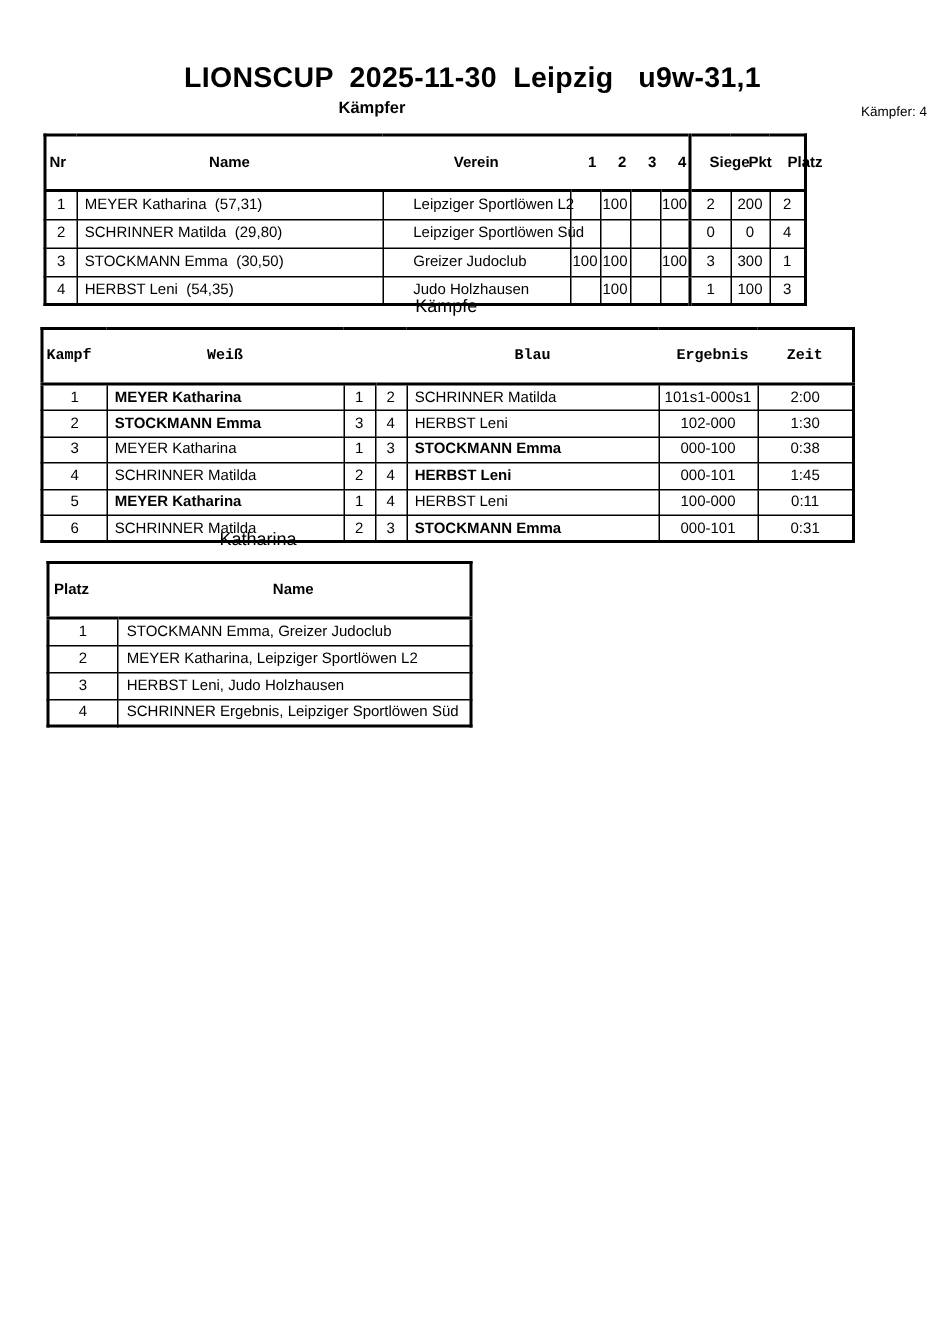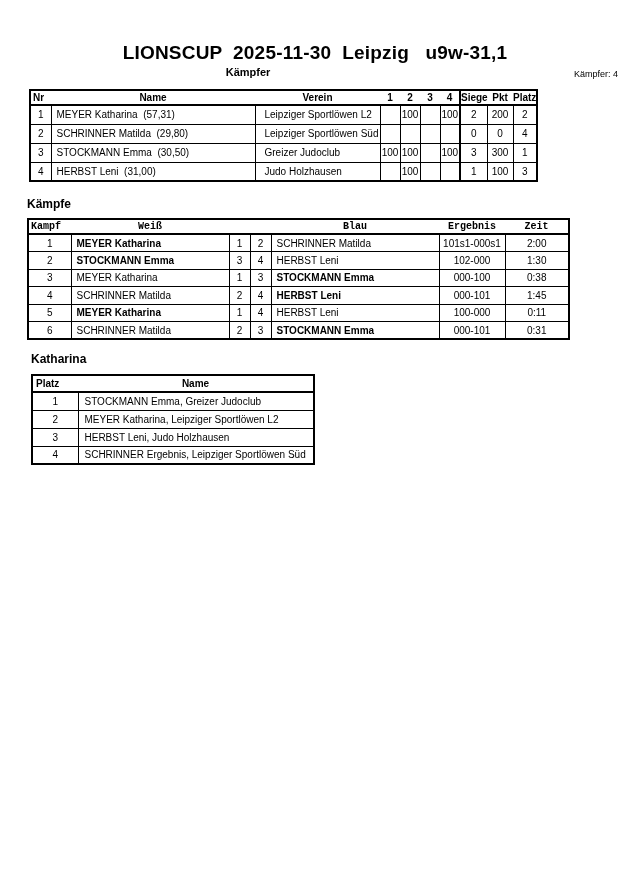--- a/index.html
+++ b/index.html
@@ -13,41 +13,41 @@
     text-align:center; font-size:19px; font-weight:bold;
     white-space:pre; letter-spacing:0.2px;
   }
   .sub-title {
     position:absolute; top:66px; left:248px; transform:translateX(-50%);
     font-size:11px; font-weight:bold; white-space:pre;
   }
   .fighter-count {
     position:absolute; top:69px; left:546px; font-size:9px; white-space:pre;margin-left:28px;
   }
-  .section-title { position:absolute; text-align:left; font-size:12px; font-weight:bold; }
+  .section-title { position:absolute; text-align:center; font-size:12px; font-weight:normal; }
   #title-fights   { top:197px; left:27px; width:541px; }
   #title-results  { top:352px; left:31px; width:282px; }
 
   table {
     position:absolute; border-collapse:collapse; table-layout:fixed;
     font-size:10px; background:#fff;
     border:2px solid #000;
   }
   th {
-    font-weight:bold; text-align:center; padding:0;
+    font-weight:bold; text-align:center; padding:12px;
     border:0; border-bottom:2px solid #000; white-space:pre; overflow:visible;
   }
   td {
     padding:0; text-align:center; border:1px solid #000;
     white-space:pre; overflow:visible; vertical-align:middle;
   }
   .thickL { border-left:2px solid #000 !important; }
   .al { text-align:left; }
   .pl2 { padding-left:2px; } .pl3 { padding-left:3px; }
-  .pl4 { padding-left:9px; } .pl5 { padding-left:5px; } .pl6 { padding-left:6px; }
+  .pl4 { padding-left:20px; } .pl5 { padding-left:5px; } .pl6 { padding-left:6px; }
   .b { font-weight:bold; }
 
   #t1 { left:29px;  top:89px;  width:508px; }
   #t1 thead tr { height:15px; }
   #t1 tbody tr { height:19px; }
 
   #t2 { left:27px;  top:218px; width:541px; }
   #t2 thead tr { height:15px;font-family:Liberation Mono, monospace; }
   #t2 tbody tr { height:17.5px; }
 
@@ -123,21 +123,21 @@
         <td>100</td>
         <td>100</td>
         <td></td>
         <td>100</td>
         <td class="thickL">3</td>
         <td>300</td>
         <td>1</td>
       </tr>
       <tr>
         <td>4</td>
-        <td class="al pl5">HERBST Leni  (31,00)</td>
+        <td class="al pl5">HERBST Leni  (54,35)</td>
         <td class="al pl4">Judo Holzhausen</td>
         <td></td>
         <td>100</td>
         <td></td>
         <td></td>
         <td class="thickL">1</td>
         <td>100</td>
         <td>3</td>
       </tr>
     </tbody>

